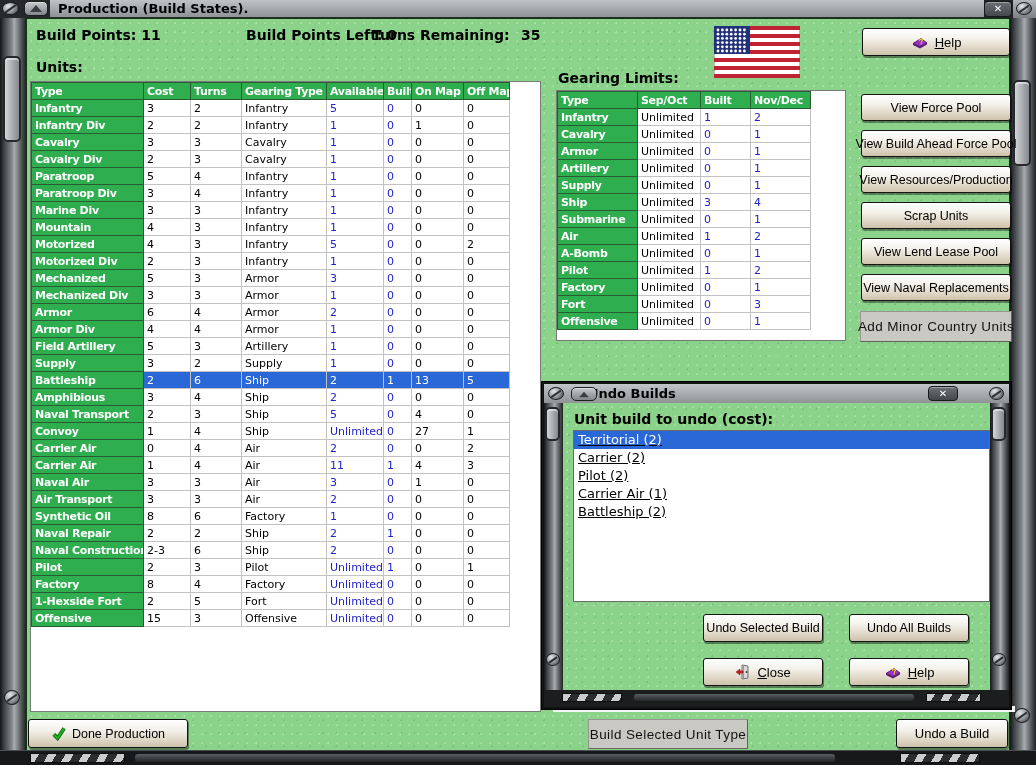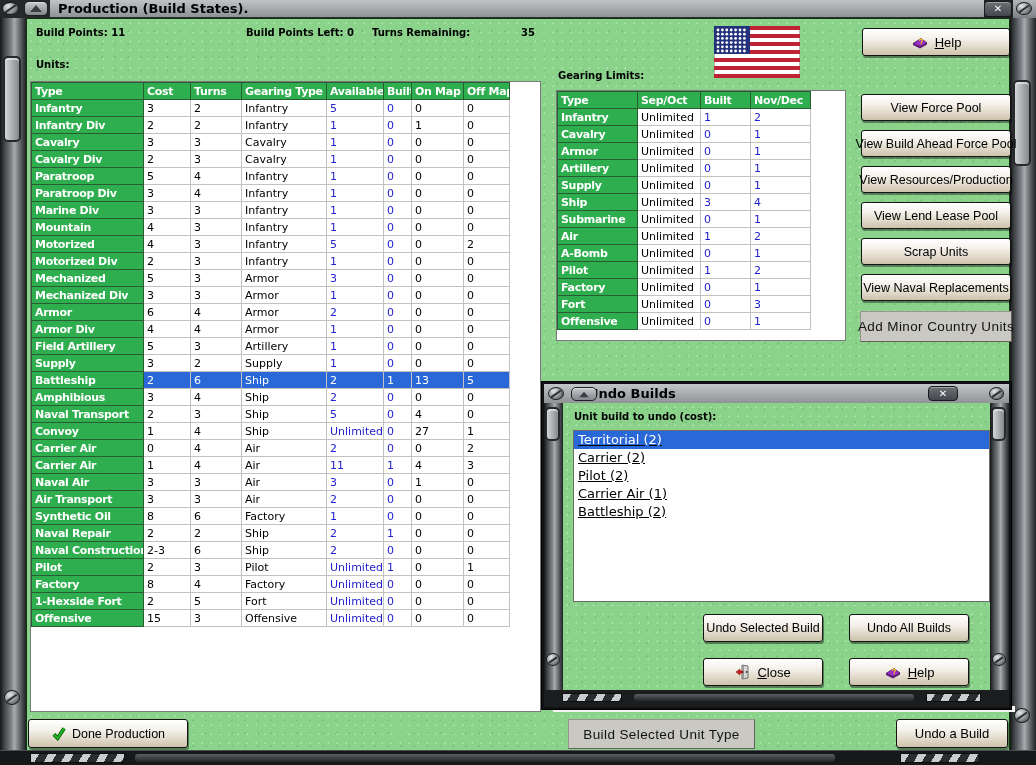--- a/index.html
+++ b/index.html
@@ -62,21 +62,21 @@
     left:0; top:750px; width:1036px; height:15px; background:#17181a;
     border-top:1px solid #4a4e52;
   }
   .hazard {
     background:repeating-linear-gradient(120deg,#caccce 0 7px,#2a2c2e 7px 15px);
     border:1px solid #0c0d0e;
   }
   .ridge { background:linear-gradient(180deg,#5a5e62,#232527); border-radius:3px; }
 
   
-  .game-label { font-weight:bold; font-size:10px; color:#000; white-space:nowrap; }
+  .game-label { font-weight:bold; font-size:14px; color:#000; white-space:nowrap; }
 
   
   .white-panel { background:#fff; border:1px solid #7a7a7a; }
   table { border-collapse:collapse; table-layout:fixed; font-size:11px; }
   th, td { border:1px solid #c2c2c2; padding:0 3px; height:17px; overflow:hidden;
     white-space:nowrap; font-weight:normal; text-align:left; color:#000; }
   thead th, tbody th {
     background:var(--table-green); color:#fff; font-weight:bold;
     border-color:#2a5c33; letter-spacing:-0.3px;
   }
@@ -653,22 +653,22 @@
           <td class="blue">1</td>
         </tr>
       </tbody>
   </table>
 </div>
 
 <div id="side-buttons" class="abs" style="left:861px; top:94px; width:152px;">
     <button class="btn3d side-btn" style="font-size: 12.5px;">View Force Pool</button>
     <button class="btn3d side-btn" style="font-size: 12.5px;">View Build Ahead Force Pool</button>
     <button class="btn3d side-btn" style="font-size: 12.5px;">View Resources/Production</button>
+    <button class="btn3d side-btn" style="font-size: 12.5px;">Scrap Units</button>
     <button class="btn3d side-btn" style="font-size: 12.5px;">View Lend Lease Pool</button>
-    <button class="btn3d side-btn" style="font-size: 12.5px;">Scrap Units</button>
     <button class="btn3d side-btn" style="font-size: 12.5px;">View Naval Replacements</button>
   </div>
 <button class="abs btnflat" style="left:860px; top:311px; width:152px; height:31px;">Add Minor Country Units</button>
 
 <div class="abs" style="left:553px; top:706px; width:462px; height:6px; background:#f4f4f4;"></div>
 
 <div class="abs dialog">
   <div class="dlg-title">
     <div class="screw" style="left:4px; top:3px; width:16px; height:13px;"></div>
     <div class="chrome-btn abs" style="left:27px; top:3px; width:26px; height:14px;">
@@ -734,14 +734,14 @@
 
 <button class="abs btn3d" style="left:28px; top:719px; width:160px; height:29px;">
   <span style="display:inline-flex;">
     <svg width="15" height="15" viewBox="0 0 16 16">
       <path d="M3 9 L7 13 L14 2.5" stroke="#0a5c0a" stroke-width="4" fill="none"></path>
       <path d="M3 9 L7 13 L14 2.5" stroke="#1fae1f" stroke-width="2.4" fill="none"></path>
     </svg>
   </span>
   <span style="font-size:12.5px;">Done Production</span>
 </button>
-<button class="abs btnflat" style="left:568px; top:719px; width:187px; height:30px;">Build Selected Unit Type</button>
+<button class="abs btnflat" style="left:588px; top:719px; width:160px; height:30px;">Build Selected Unit Type</button>
 <button class="abs btn3d" style="left:896px; top:719px; width:112px; height:29px;">Undo a Build</button>
 
 </body></html>

